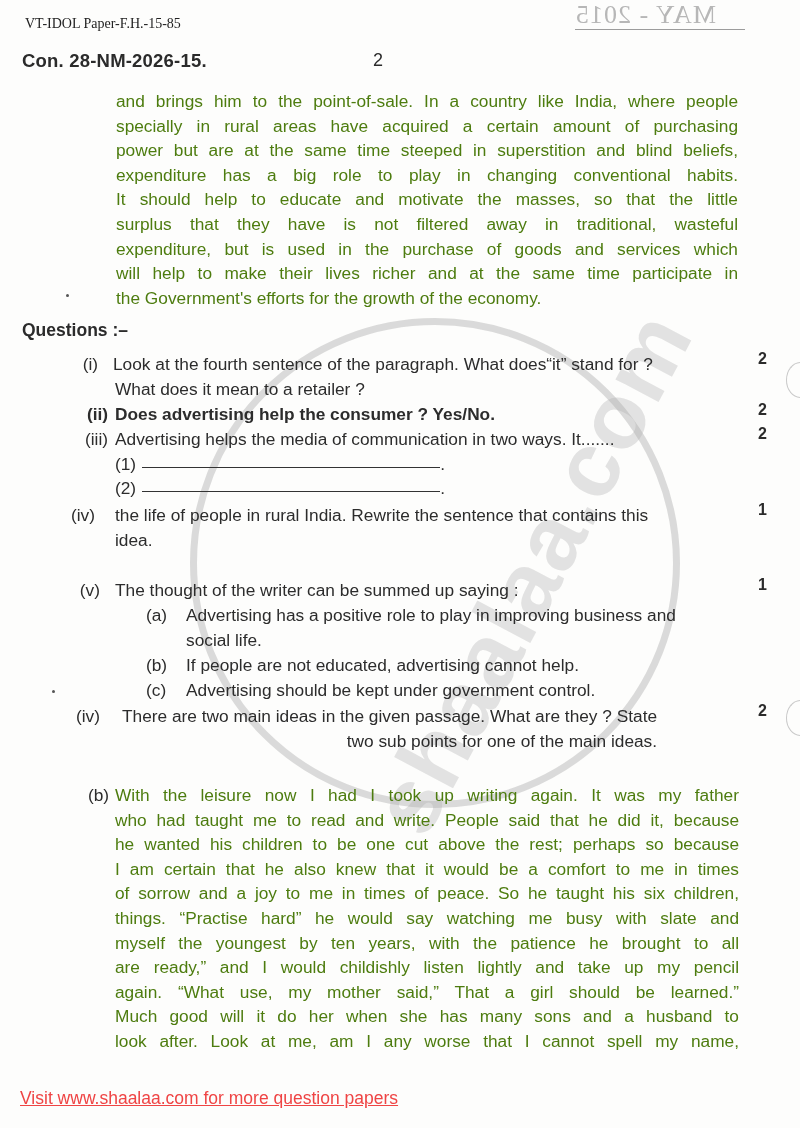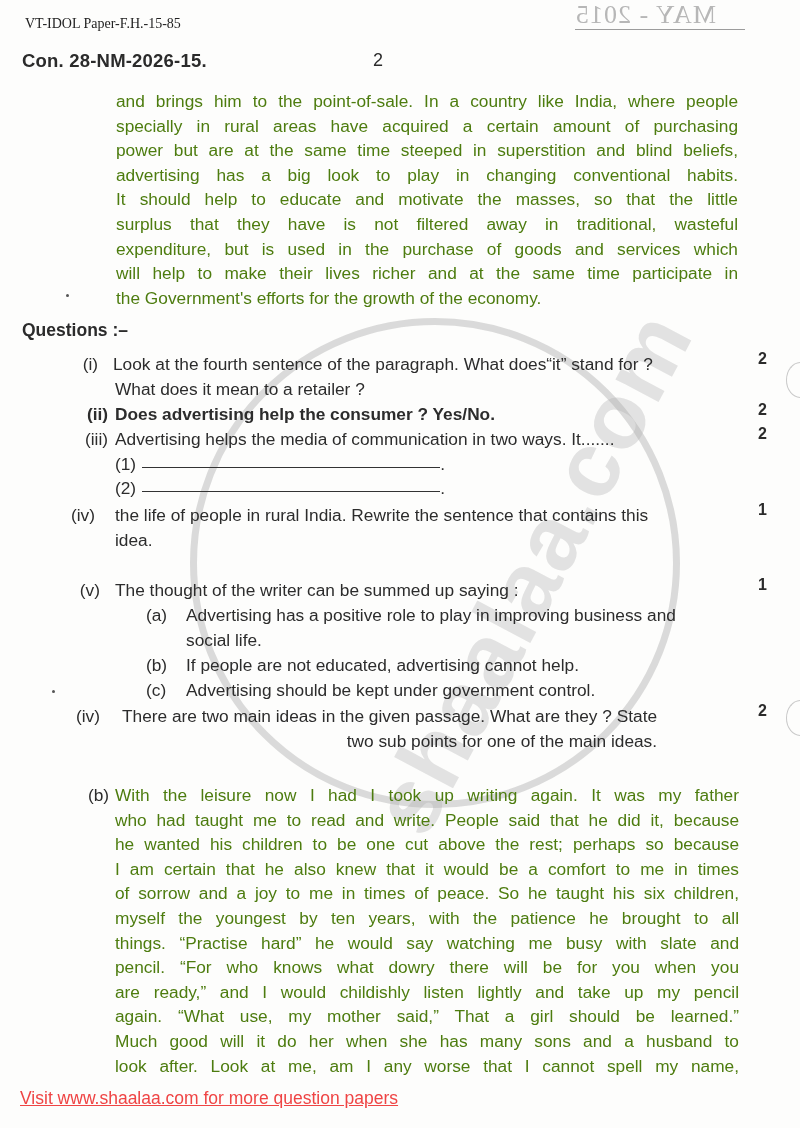--- a/index.html
+++ b/index.html
@@ -201,21 +201,21 @@
   <div class="con-number">Con. 28-NM-2026-15.</div>
   <div class="page-number">2</div>
 
   <div class="watermark"></div>
   <div class="watermark-text">shaalaa.com</div>
 
   <div class="text-block passage-a">
     <div>and brings him to the point-of-sale.  In a country like India, where people</div>
     <div>specially in rural areas have acquired a certain amount of purchasing</div>
     <div>power but are at the same time steeped in superstition and blind beliefs,</div>
-    <div>advertising has a big look to play in changing conventional habits.</div>
+    <div>expenditure has a big role to play in changing conventional habits.</div>
     <div>It should help to educate and motivate the masses, so that the little</div>
     <div>surplus that they have is not filtered away in traditional, wasteful</div>
     <div>expenditure, but is used in the purchase of goods and services which</div>
     <div>will help to make their lives richer and at the same time participate in</div>
     <div class="last" style="text-align-last:left;">the Government's efforts for the growth of the economy.</div>
   </div>
 
   <div class="questions-heading">Questions :–</div>
 
   <div class="q-row" style="left:0;top:352px;width:800px;height:50px;">
@@ -290,23 +290,22 @@
   </div>
   <div class="marks" style="top:702px;">2</div>
 
   <div class="passage-b-label">(b)</div>
   <div class="text-block passage-b">
     <div>With the leisure now I had I took up writing again.  It was my father</div>
     <div>who had taught me to read and write.  People said that he did it, because</div>
     <div>he wanted his children to be one cut above the rest; perhaps so because</div>
     <div>I am certain that he also knew that it would be a comfort to me in times</div>
     <div>of sorrow and a joy to me in times of peace.  So he taught his six children,</div>
+    <div>things.  “Practise hard” he would say watching me busy with slate and</div>
     <div>myself the youngest by ten years, with the patience he brought to all</div>
-    <div>things.  “Practise hard” he would say watching me busy with slate and</div>
-    <div>pencil.  “For who knows what dowry there will be for you when you</div>
     <div>are ready,” and I would childishly listen lightly and take up my pencil</div>
     <div>again.  “What use, my mother said,”  That a girl should be learned.”</div>
     <div>Much good will it do her when she has many sons and a husband to</div>
     <div>look after.  Look at me, am I any worse that I cannot spell my name,</div>
   </div>
 
   <div class="footer">Visit www.shaalaa.com for more question papers</div>
 
   <div class="right-arc" style="left:786px;top:362px;"></div>
   <div class="right-arc" style="left:786px;top:700px;"></div>

